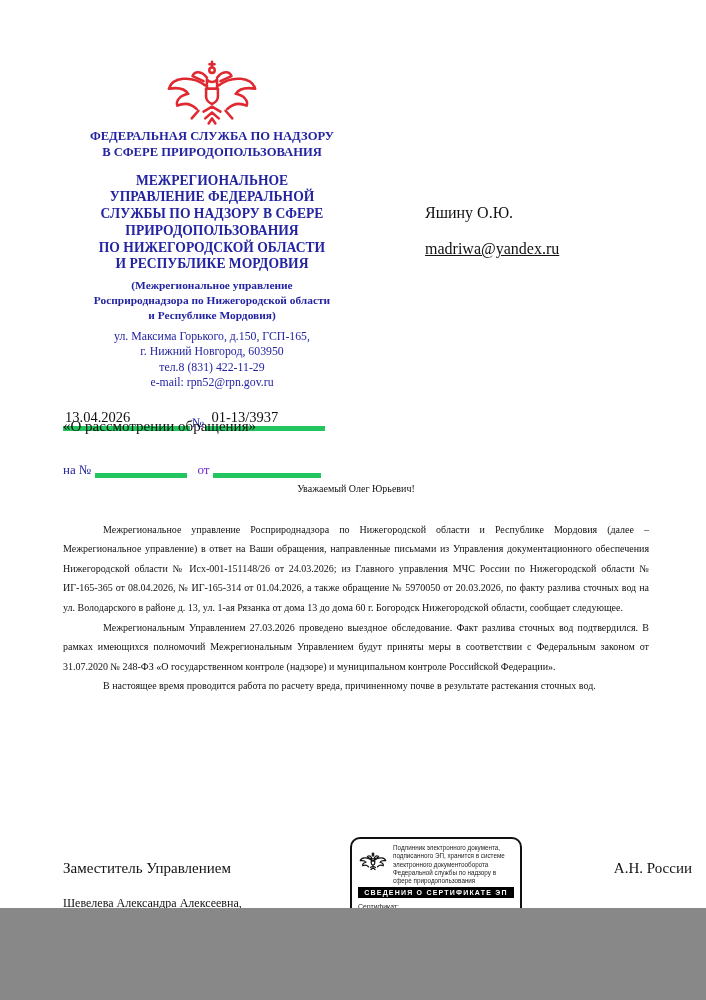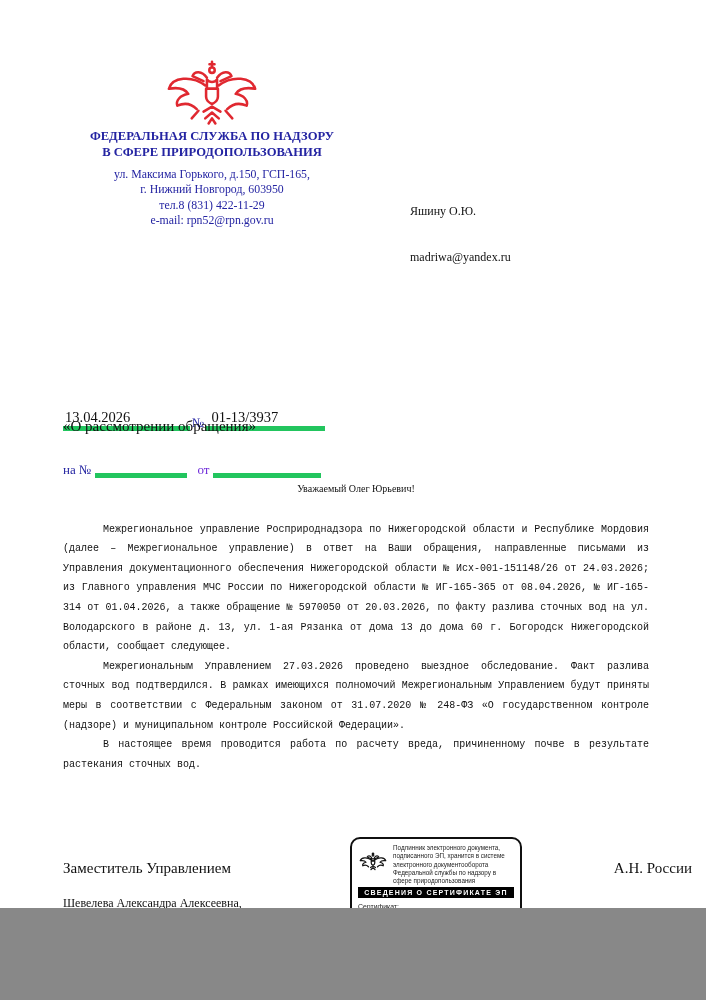--- a/index.html
+++ b/index.html
@@ -15,22 +15,22 @@
 
   
   .lh{position:absolute;left:63px;top:60px;width:298px;text-align:center;color:#2424a2;}
   .emblem{width:104px;height:66px;color:#e02830;margin:0 auto;display:block;}
   .agency{margin-top:3px;font-weight:bold;font-size:12.6px;line-height:1.26;}
   .dept{margin-top:12px;font-weight:bold;font-size:13.6px;line-height:1.23;}
   .dept-short{margin-top:5px;font-weight:bold;font-size:11.4px;line-height:1.3;}
   .addr{margin-top:6px;font-size:11.8px;line-height:1.32;}
 
   
-  .addressee{position:absolute;left:410px;top:204px;font-size:12px;color:#111;}
-  .addressee .email{margin-top:31px;}
+  .addressee{position:absolute;left:425px;top:204px;font-size:16px;color:#111;}
+  .addressee .email{margin-top:18px;text-decoration:underline;}
 
   
   .refblock{position:absolute;left:63px;top:374px;width:262px;font-size:14.5px;}
   .refrow{display:flex;align-items:flex-end;}
   .u{border-bottom:5px solid #22c55e;margin-top:35px;}
   .ref-date{width:130px;color:#111;padding-left:2px;}
   .ref-no-label{color:#2424a2;margin:0 1px 0 2px;font-size:13px;}
   .ref-number{width:118px;color:#111;padding-left:6px;}
   .refrow2{margin-top:7px;font-size:13px;}
   .ref-na{color:#2424a2;padding-right:4px;}
@@ -38,21 +38,21 @@
   .ref-ot{color:#6d28d9;padding:0 4px 0 10px;}
   .ref-blank2{width:108px;}
   .subject{position:absolute;left:63px;top:418px;font-size:15px;color:#111;}
 
   
   .body{
     position:absolute;left:63px;top:447px;width:586px;
     font-size:10px;line-height:19.6px;color:#111;margin-top:32px;
   }
   .salutation{text-align:center;margin-bottom:21px;}
-  .body p{margin:0;text-align:justify;text-indent:40px;font-family:Liberation Mono, monospace;}
+  .body p{margin:0;text-align:justify;text-indent:40px;}
 
   
   .sig-position{position:absolute;left:63px;top:860px;font-size:15px;color:#111;}
   .sig-name{position:absolute;right:14px;top:860px;font-size:15px;color:#111;}
   .executor{position:absolute;left:63px;top:895px;font-size:12px;line-height:1.45;color:#111;}
 
   
   .stamp{
     position:absolute;left:350px;top:837px;width:172px;height:99px;
     border:2.5px solid #101010;border-radius:10px;
@@ -84,20 +84,29 @@
         <path d="M54 23 C57 27 63 27 66 23 L66 34 L54 34 Z"></path>
         <path d="M52 30 C36 18 13 20 9 34 C20 32 28 34 32 40 C22 42 17 48 19 54 C28 50 36 52 42 58"></path>
         <path d="M68 30 C84 18 107 20 111 34 C100 32 92 34 88 40 C98 42 103 48 101 54 C92 50 84 52 78 58"></path>
         <path d="M53 34 h14 v9 c0 6 -7 9 -7 9 s-7 -3 -7 -9 Z"></path>
         <path d="M50 61 L60 55 L70 61 M52 69 L60 62 L68 69 M56 75 L60 69 L64 75"></path>
         <path d="M44 60 L36 69 M76 60 L84 69"></path>
       </g>
     </svg>
     <div class="agency ml">ФЕДЕРАЛЬНАЯ СЛУЖБА ПО НАДЗОРУ
 В СФЕРЕ ПРИРОДОПОЛЬЗОВАНИЯ</div>
+    <div class="dept ml">МЕЖРЕГИОНАЛЬНОЕ
+УПРАВЛЕНИЕ ФЕДЕРАЛЬНОЙ
+СЛУЖБЫ ПО НАДЗОРУ В СФЕРЕ
+ПРИРОДОПОЛЬЗОВАНИЯ
+ПО НИЖЕГОРОДСКОЙ ОБЛАСТИ
+И РЕСПУБЛИКЕ МОРДОВИЯ</div>
+    <div class="dept-short ml">(Межрегиональное управление
+Росприроднадзора по Нижегородской области
+и Республике Мордовия)</div>
     <div class="addr ml">ул. Максима Горького, д.150, ГСП-165,
 г. Нижний Новгород, 603950
 тел.8 (831) 422-11-29
 e-mail: rpn52@rpn.gov.ru</div>
   </div>
 
   <div class="addressee">
     <div>Яшину О.Ю.</div>
     <div class="email">madriwa@yandex.ru</div>
   </div>

